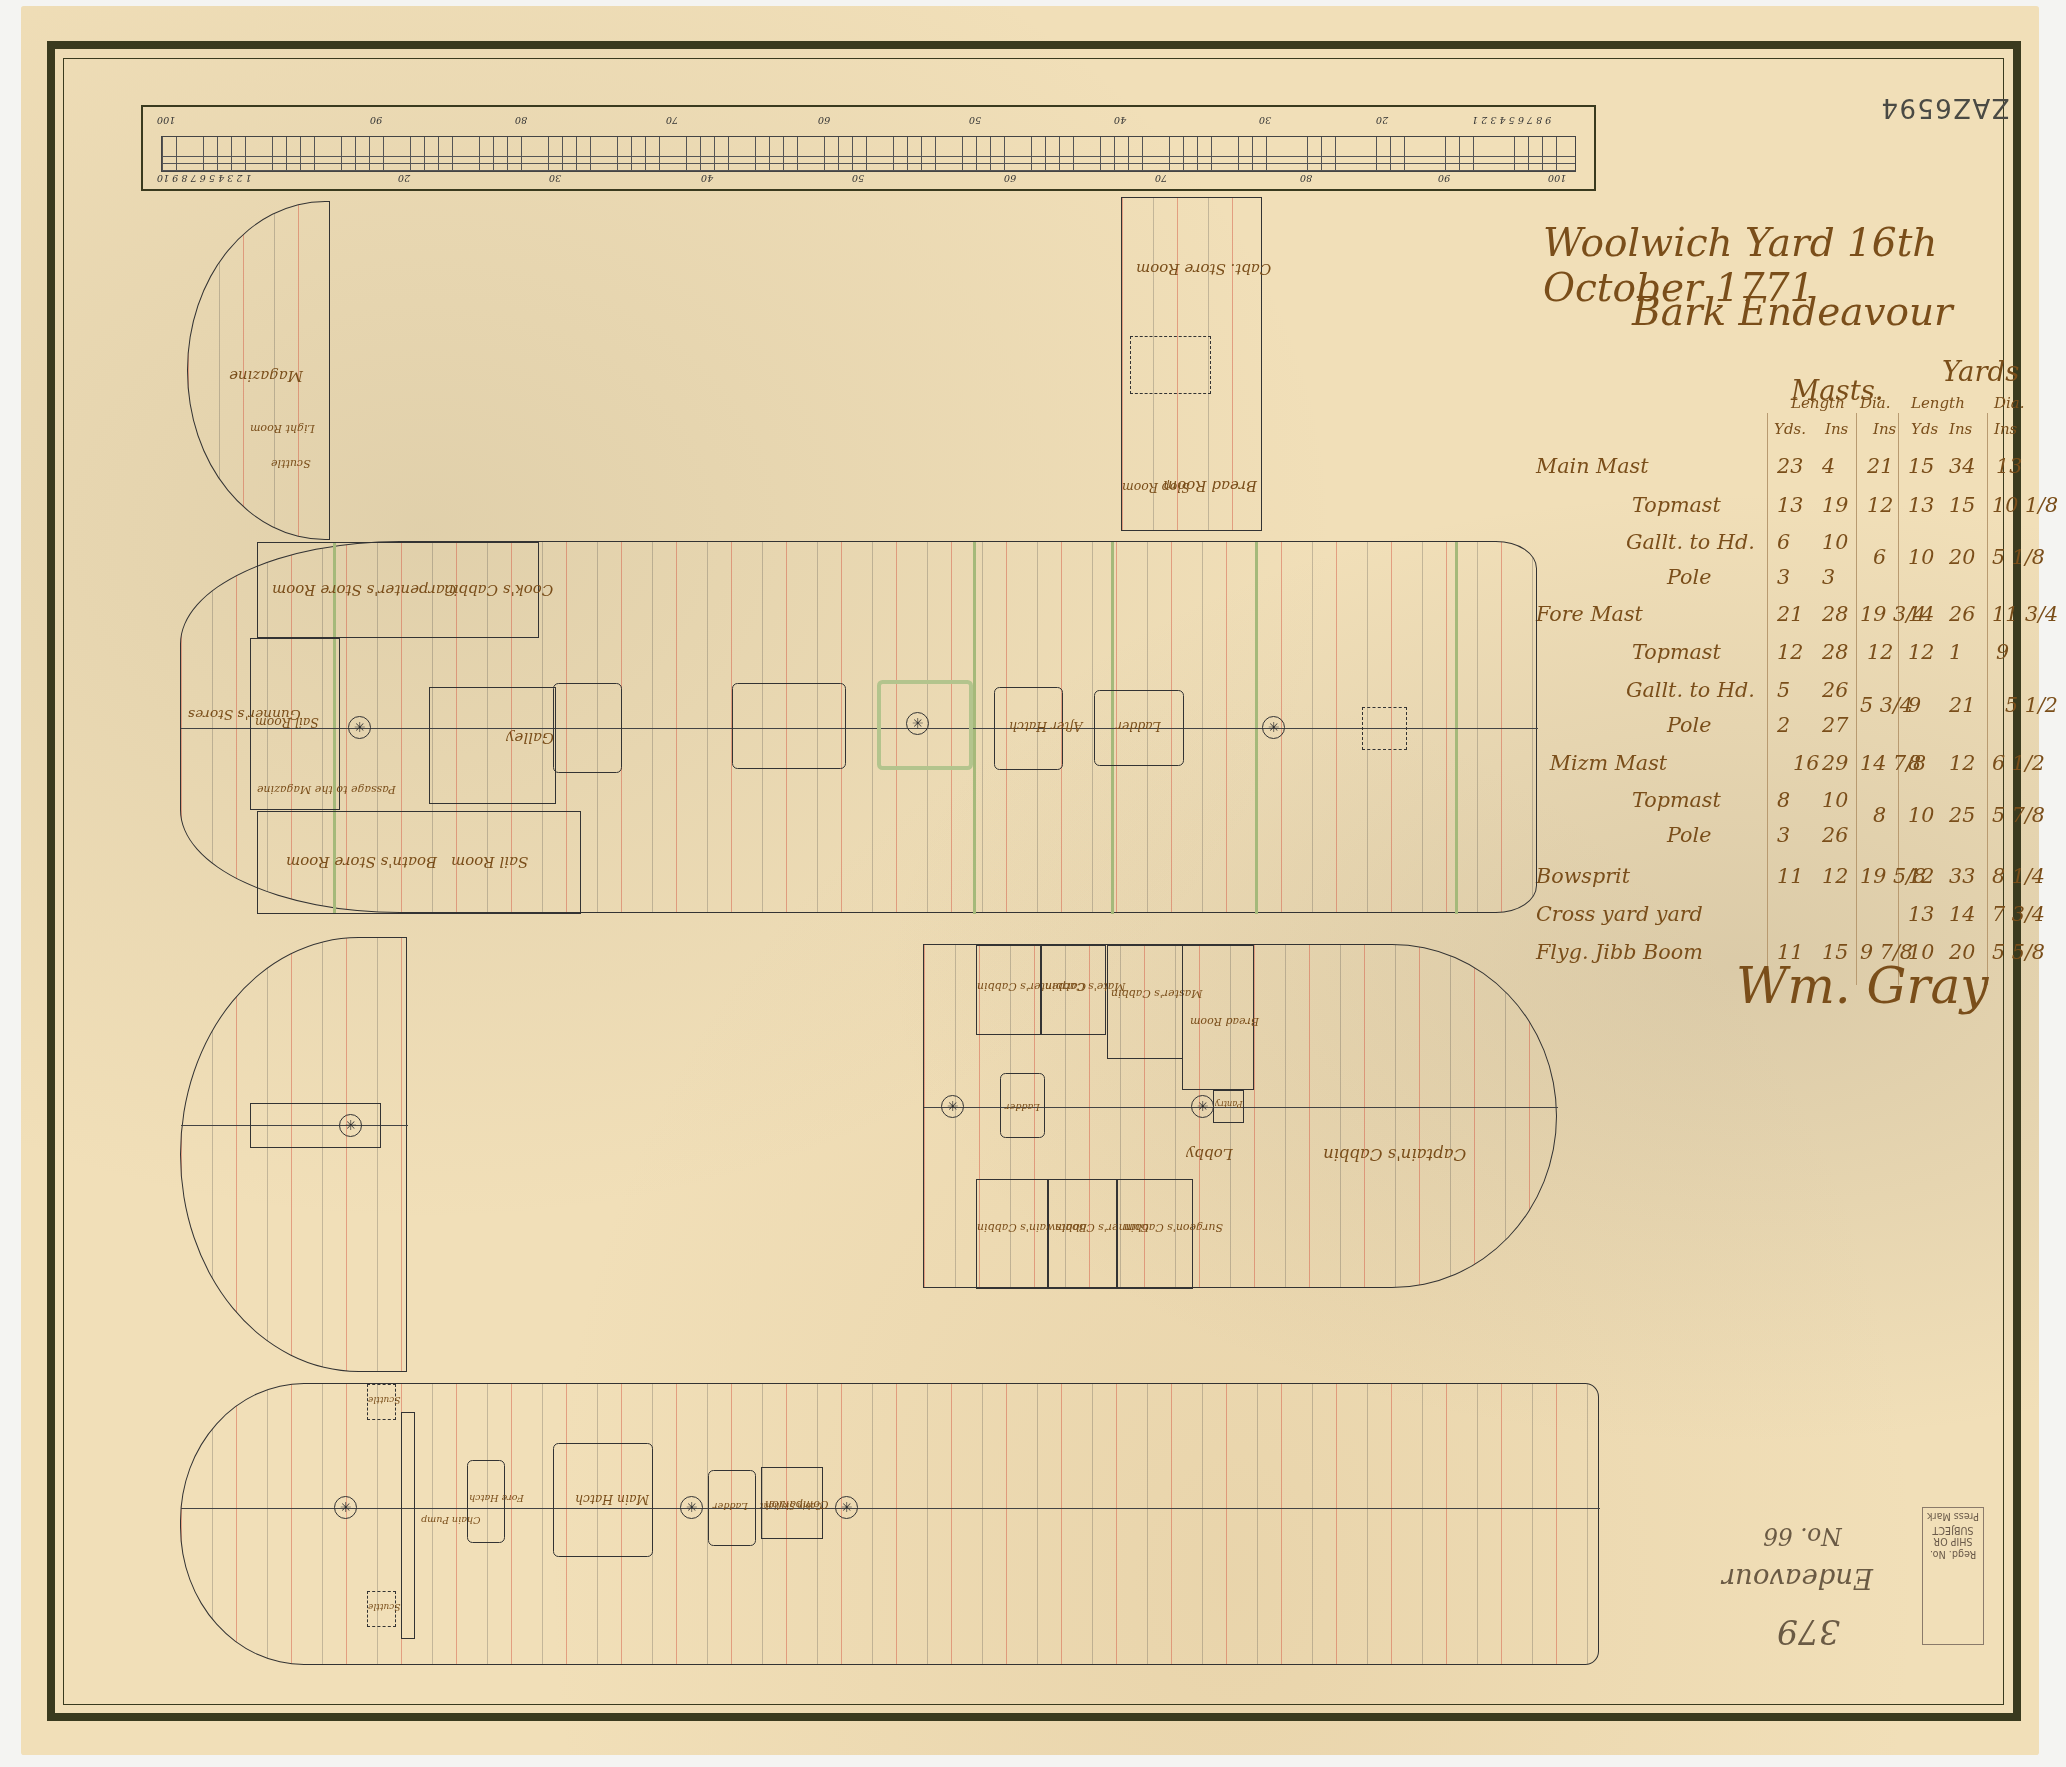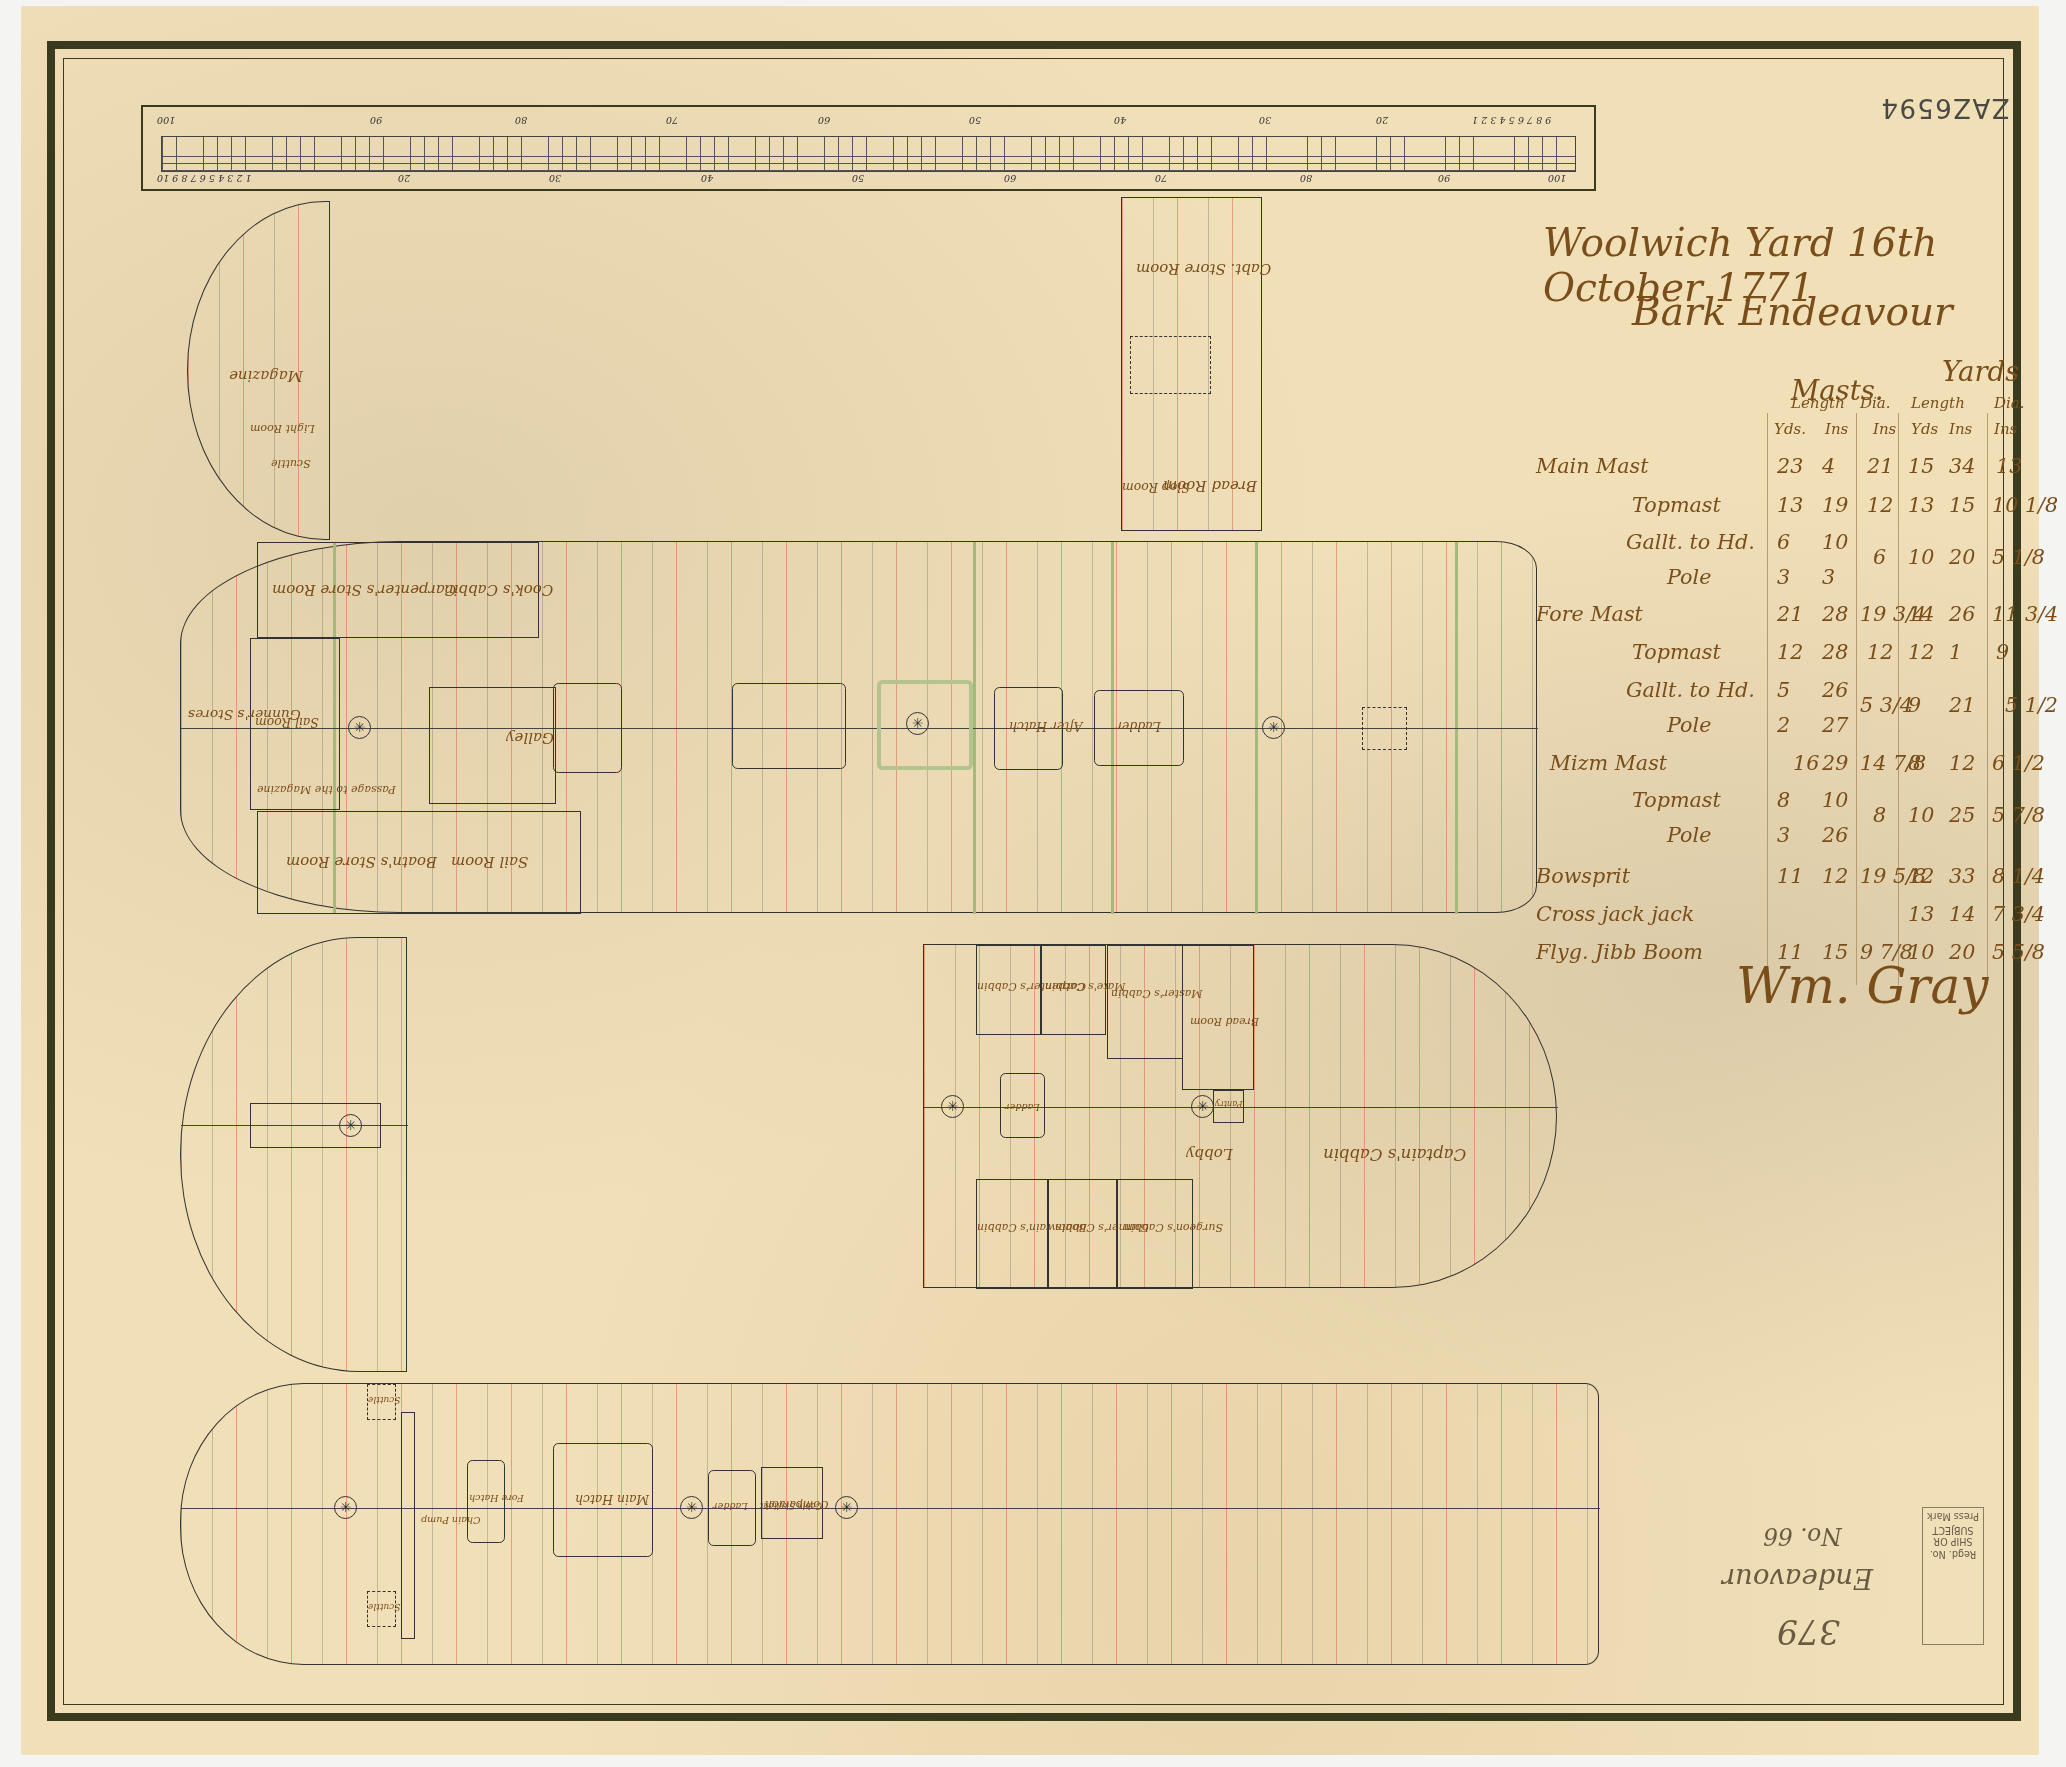--- a/index.html
+++ b/index.html
@@ -182,21 +182,21 @@
   <div class="row" style="top:506px;">
     <span style="left:0;">Bowsprit</span>
       <span style="left:241px;">11</span>
       <span style="left:286px;">12</span>
       <span style="left:324px;">19 5/8</span>
       <span style="left:372px;">12</span>
       <span style="left:413px;">33</span>
       <span style="left:456px;">8 1/4</span>
   </div>
   <div class="row" style="top:544px;">
-    <span style="left:0;">Cross jack jack</span>
+    <span style="left:0;">Cross yard yard</span>
       <span style="left:372px;">13</span>
       <span style="left:413px;">14</span>
       <span style="left:456px;">7 3/4</span>
   </div>
   <div class="row" style="top:582px;">
     <span style="left:0;">Flyg. Jibb Boom</span>
       <span style="left:241px;">11</span>
       <span style="left:286px;">15</span>
       <span style="left:324px;">9 7/8</span>
       <span style="left:372px;">10</span>

